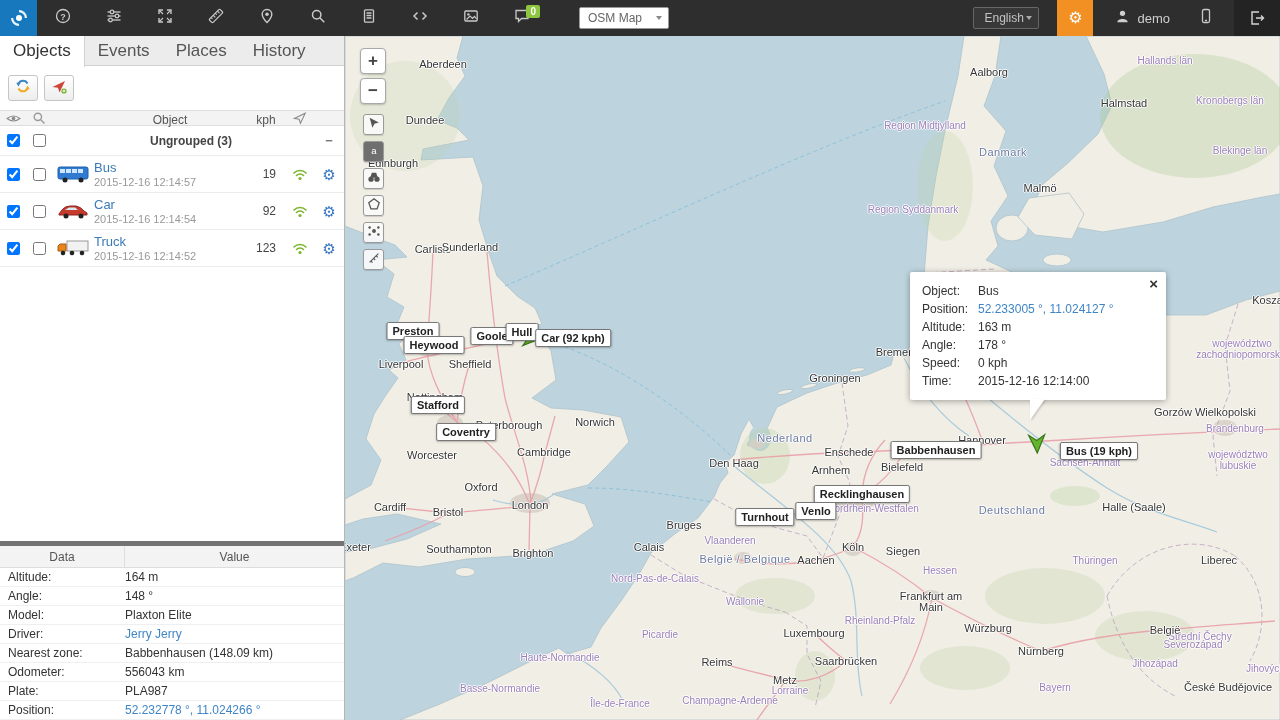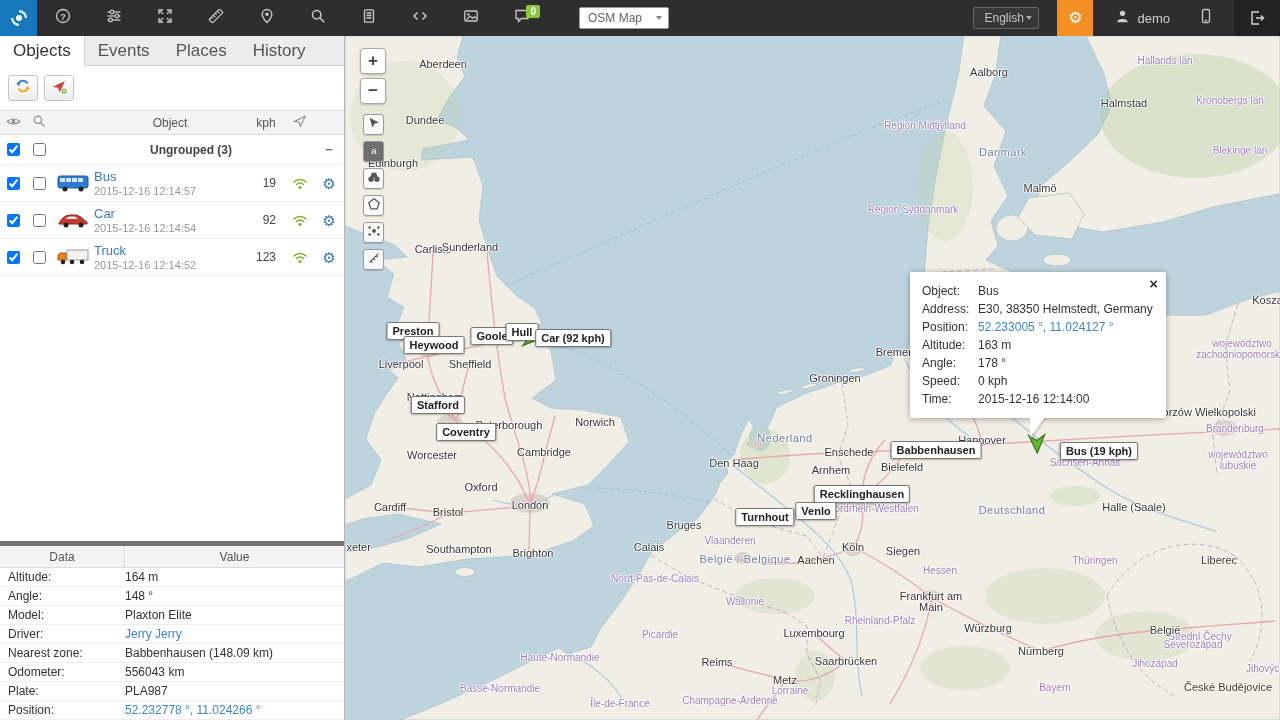--- a/index.html
+++ b/index.html
@@ -39,21 +39,21 @@
   .tab.active { background:#fff; border-right:1px solid #d2d2d2; color:#333; margin-bottom:-1px; height:31px; }
   .searchrow { display:flex; gap:6px; padding:9px 8px; align-items:center; flex:none; }
   .search-box { position:relative; flex:1; }
   .search-box input { width:100%; height:26px; border:1px solid #ccc; border-radius:3px; background:#fbfbfb;
                       padding:0 8px 0 27px; font-size:12px; color:#555; outline:none; }
   .search-icon { position:absolute; left:7px; top:6px; color:#9a9a9a; }
   .sq-btn { width:30px; height:26px; border:1px solid #c5c5c5; border-radius:3px;
             background:linear-gradient(#fff,#ededed); display:flex; align-items:center; justify-content:center;
             cursor:pointer; flex:none; }
   .objgrid { display:grid; grid-template-columns:26px 26px 42px 1fr 40px 28px 30px; align-items:center; }
-  .obj-header { height:25px; background:#f3f3f3; border-top:1px solid #ddd; border-bottom:1px solid #ddd;
+  .obj-header { height:16px; background:#f3f3f3; border-top:1px solid #ddd; border-bottom:1px solid #ddd;
                 flex:none; font-size:12px; color:#555; }
   .hicon { display:flex; justify-content:center; align-items:center; }
   .hd-object, .hd-kph { text-align:center; }
   .obj-list { flex:1; overflow:hidden; }
   .grp-row { height:30px; border-bottom:1px solid #ededed; }
   .grp-label { text-align:right; font-size:12px; font-weight:bold; color:#444; padding-right:14px; }
   .grp-collapse { text-align:center; color:#777; font-weight:bold; font-size:13px; cursor:pointer; }
   .obj-row { height:37px; border-bottom:1px solid #ededed; cursor:pointer; }
   .cell { display:flex; align-items:center; justify-content:center; }
   .namecell { display:block; }
@@ -677,24 +677,20 @@
     </div>
 
   <div class="popup">
     <div class="popup-close">×</div>
     <div id="popup-rows">
         <div class="popup-row">
           <div>Object:</div>
           <div>Bus</div>
         </div>
         <div class="popup-row">
-          <div>Address:</div>
-          <div>E30, 38350 Helmstedt, Germany</div>
-        </div>
-        <div class="popup-row">
           <div>Position:</div>
           <div class="link">52.233005 °, 11.024127 °</div>
         </div>
         <div class="popup-row">
           <div>Altitude:</div>
           <div>163 m</div>
         </div>
         <div class="popup-row">
           <div>Angle:</div>
           <div>178 °</div>

